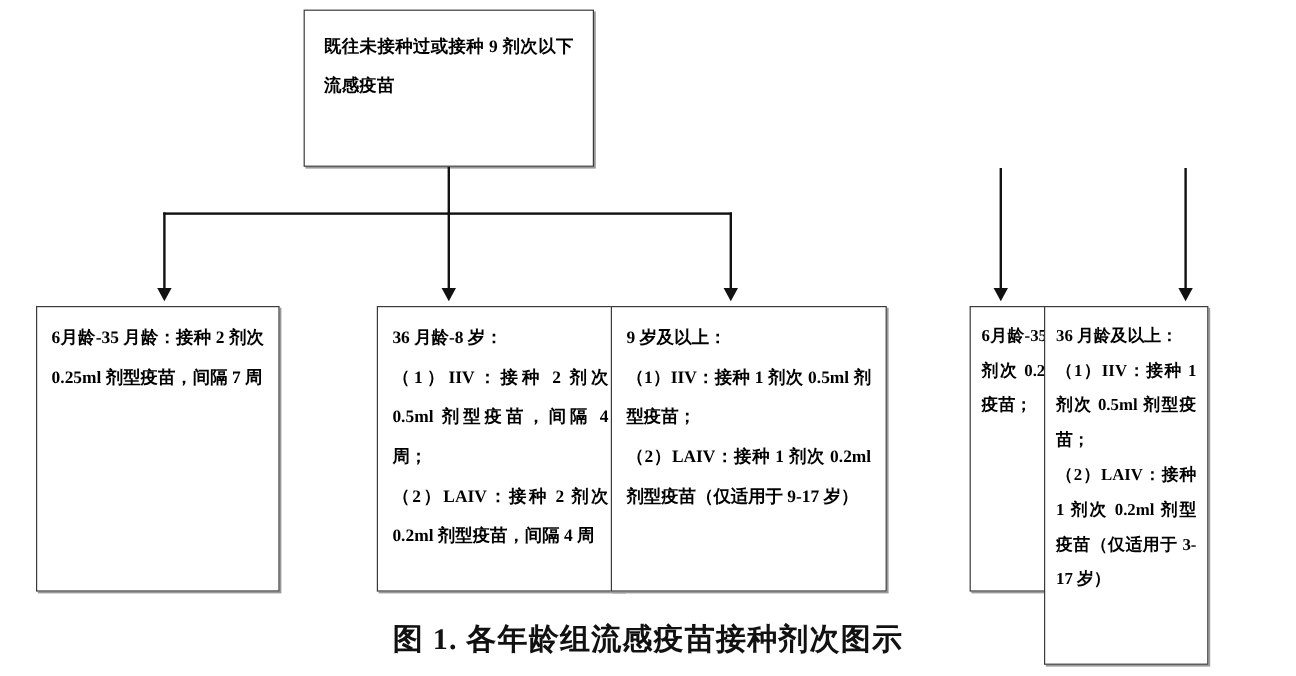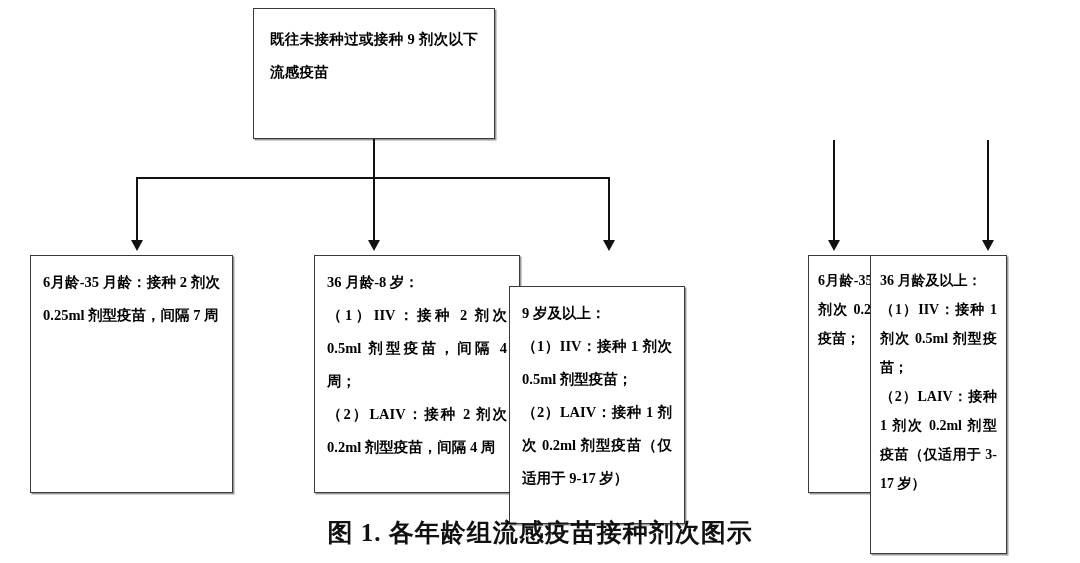--- a/index.html
+++ b/index.html
@@ -102,21 +102,21 @@
   <div class="node leaf-box" style="left:30px; top:255px; width:203px; height:238px;">
     <span class="node-text">6月龄-35 月龄：接种 2 剂次 0.25ml 剂型疫苗，间隔 7 周</span>
   </div>
 
   <div class="node leaf-box" style="left:267px; top:255px; width:206px; height:238px;margin-left:47px;">
     <span class="node-text">36 月龄-8 岁：
 （1）IIV：接种 2 剂次 0.5ml 剂型疫苗，间隔 4 周；
 （2）LAIV：接种 2 剂次 0.2ml 剂型疫苗，间隔 4 周</span>
   </div>
 
-  <div class="node leaf-box" style="left:509px; top:255px; width:176px; height:238px;margin-top:31px;">
+  <div class="node leaf-box" style="left:509px; top:255px; width:230px; height:238px;">
     <span class="node-text">9 岁及以上：
 （1）IIV：接种 1 剂次 0.5ml 剂型疫苗；
 （2）LAIV：接种 1 剂次 0.2ml 剂型疫苗（仅适用于 9-17 岁）</span>
   </div>
 
 
   <div class="conn conn-v" style="left:833px; top:140px; width:2px; height:103px;"></div>
   <div class="arrow-head" style="left:828px; top:240px;"></div>
 
   <div class="conn conn-v" style="left:987px; top:140px; width:2px; height:103px;"></div>

